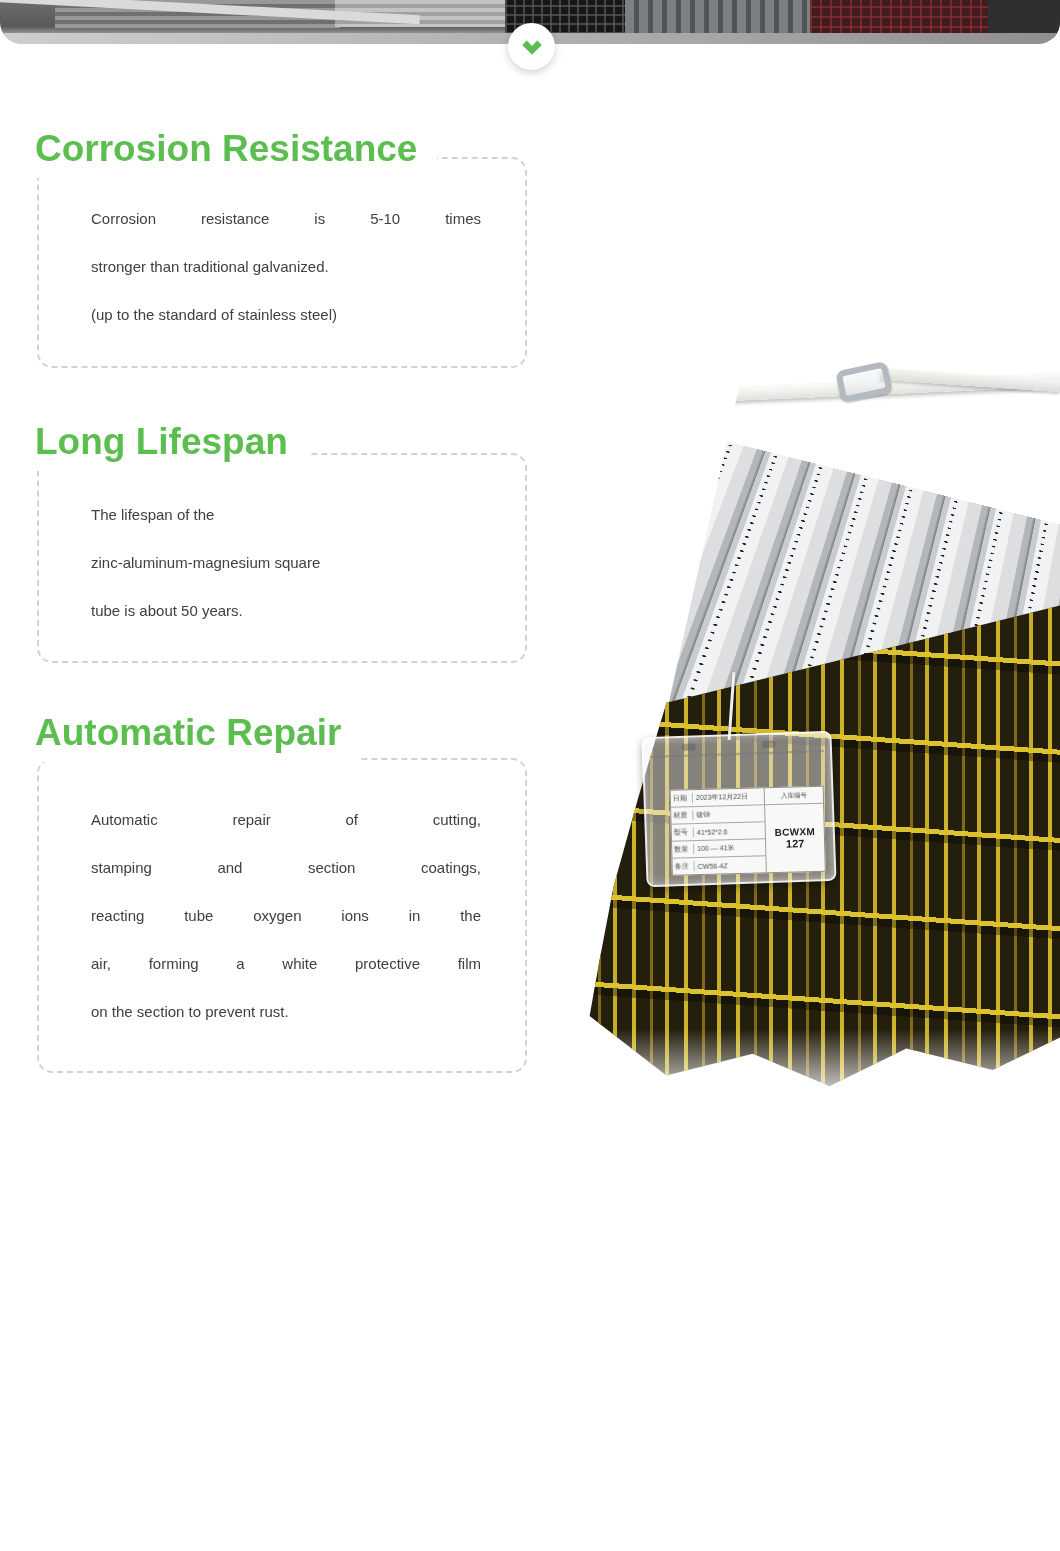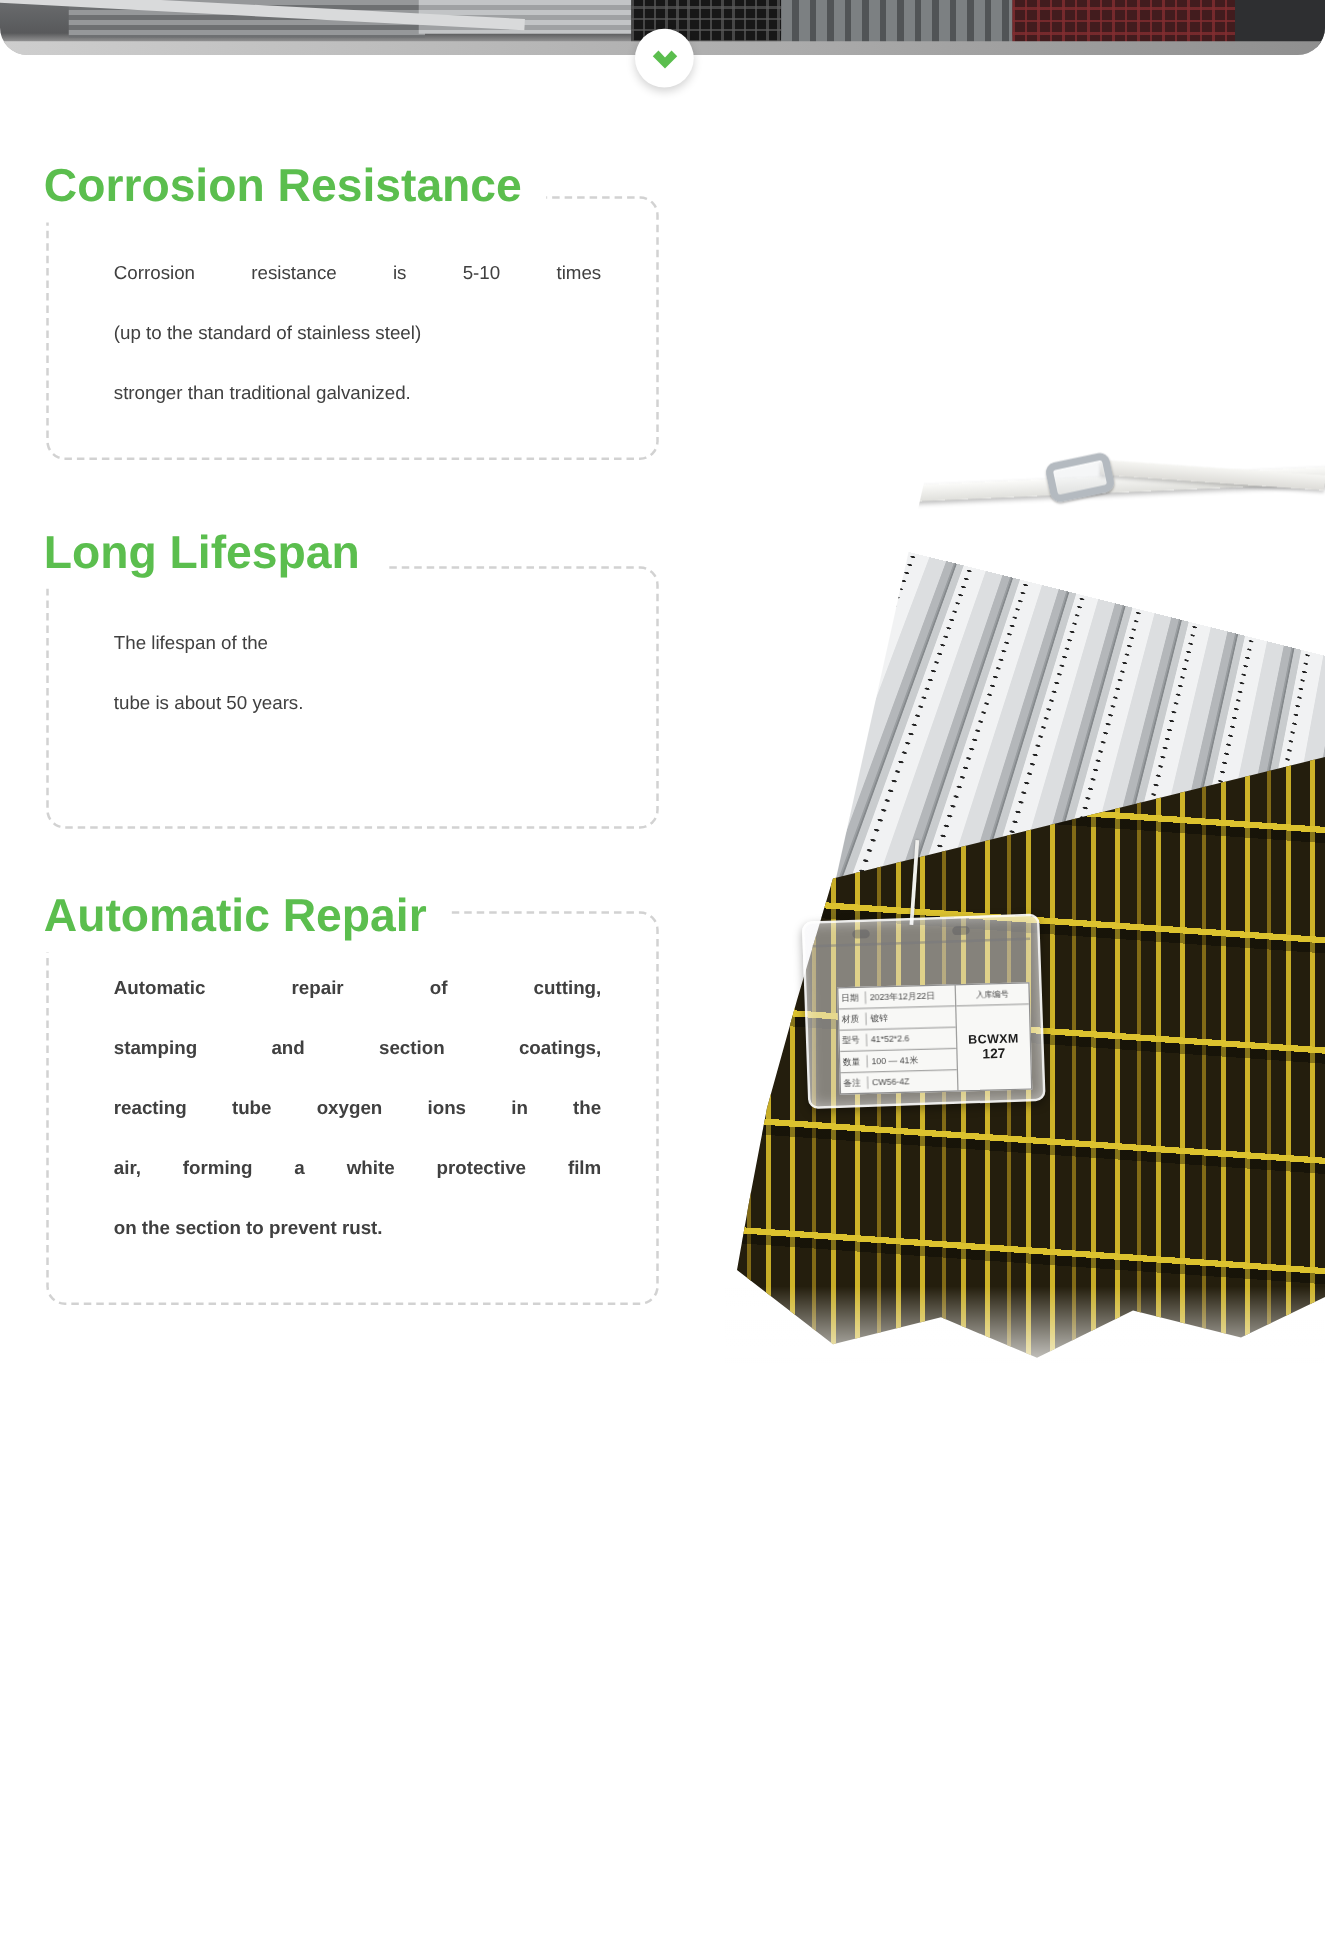--- a/index.html
+++ b/index.html
@@ -38,21 +38,21 @@
   .feature { position:absolute; left:35px; width:500px; }
   .feature-heading { position:absolute; left:0; top:0; z-index:2; display:inline-block;
     background:#ffffff; padding:0 20px 6px 0; font-size:37px; font-weight:bold; color:var(--accent,#5bbe4e);
     letter-spacing:0; line-height:46px; white-space:nowrap; }
   .feature-box { position:absolute; left:2px; width:490px; border:2px dashed #d2d2d2; border-radius:15px;
     padding:36px 44px 0 52px; z-index:1; }
   .feature-box .line { font-size:15px; color:#404040; line-height:48px; white-space:nowrap; }
   .feature-box .line.fill { text-align:justify; text-align-last:justify; white-space:normal; }
   #feature1 { top:126px; } #feature1 .feature-box { top:31px; height:211px; }
   #feature2 { top:419px; } #feature2 .feature-box { top:34px; height:210px; }
-  #feature3 { top:710px; } #feature3 .feature-box { top:19px; height:315px;font-weight:bold; }
+  #feature3 { top:710px; } #feature3 .feature-box { top:48px; height:315px; }
 
   
   #rightPhoto { position:absolute; left:580px; top:44px; width:480px; height:1080px; overflow:hidden; }
   .silver-area { position:absolute; inset:0;
     clip-path:polygon(49% 0, 100% 0, 100% 52.5%, 18% 62%); overflow:hidden; }
   .tilt { position:absolute; left:-260px; top:-380px; width:1200px; height:1900px;
     transform:rotate(14deg); transform-origin:50% 50%; }
   .channels3d { position:absolute; inset:0; transform-origin:50% 100%;
     transform:perspective(1400px) rotateX(26deg);
     background-color:#e0e2e4;
@@ -165,29 +165,30 @@
       <svg width="30" height="24" viewBox="0 0 46 34">
         <path d="M8 14 L23 29 L38 14 L31 7 L23 15.5 L15 7 Z" fill="#5bbe4e"></path>
       </svg>
     </span>
   </button>
 
   <section class="feature" id="feature1">
     <h2 class="feature-heading">Corrosion Resistance</h2>
     <div class="feature-box">
         <div class="line fill">Corrosion resistance is 5-10 times</div>
+        <div class="line">stronger than traditional galvanized.</div>
         <div class="line">(up to the standard of stainless steel)</div>
-        <div class="line">stronger than traditional galvanized.</div>
       </div>
   </section>
 
   <section class="feature" id="feature2">
     <h2 class="feature-heading">Long Lifespan</h2>
     <div class="feature-box">
         <div class="line">The lifespan of the</div>
+        <div class="line">zinc-aluminum-magnesium square</div>
         <div class="line">tube is about 50 years.</div>
       </div>
   </section>
 
   <section class="feature" id="feature3">
     <h2 class="feature-heading">Automatic Repair</h2>
     <div class="feature-box">
         <div class="line fill">Automatic repair of cutting,</div>
         <div class="line fill">stamping and section coatings,</div>
         <div class="line fill">reacting tube oxygen ions in the</div>

